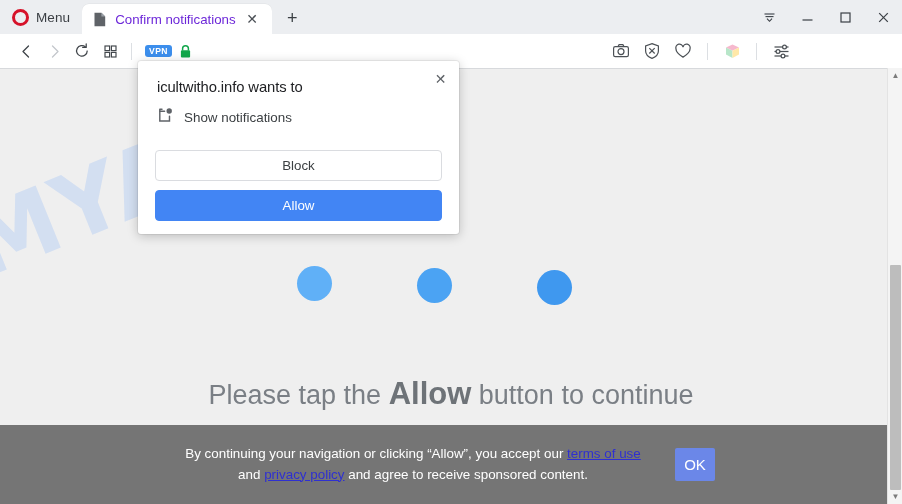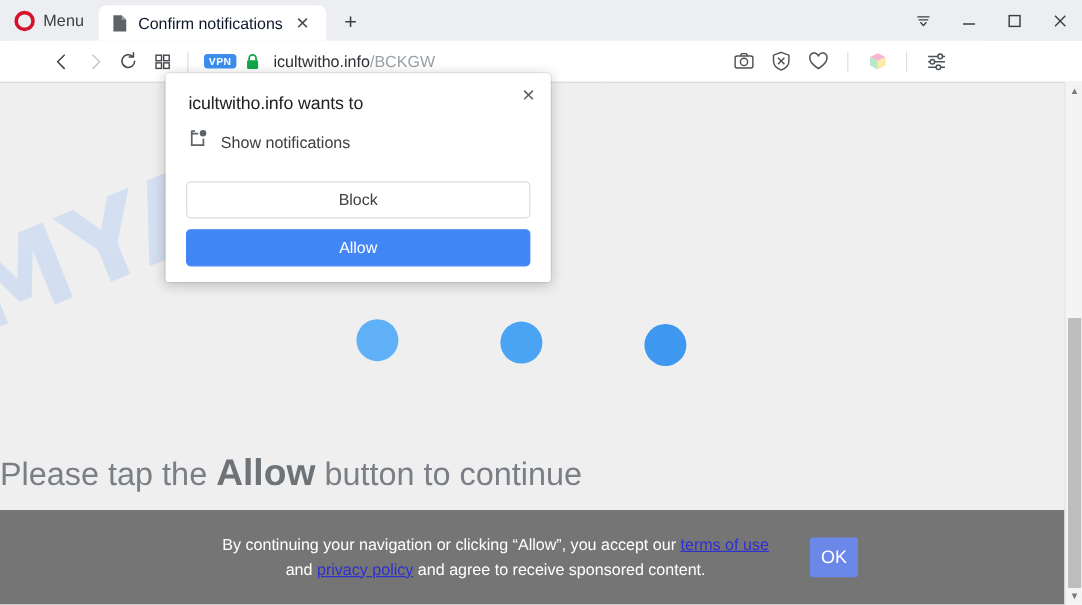--- a/index.html
+++ b/index.html
@@ -66,21 +66,21 @@
     box-shadow: 0 -0.5px 0 rgba(0,0,0,.06);
   }
   .tab-favicon {
     width: 14px; height: 15px;
     flex: 0 0 auto;
     position: relative;
   }
   .tab-favicon svg { display:block; }
   .tab-title {
     font-size: 13.3px;
-    color: #0f172a;
+    color: #6d28d9;
     white-space: nowrap;
     overflow: hidden;
     text-overflow: ellipsis;
     max-width: 150px;
   }
   .tab-close {
     width: 17px; height: 17px;
     display: flex; align-items: center; justify-content: center;
     color: #4a4f55;
     font-size: 14px;
@@ -106,26 +106,26 @@
   }
   .winbtn {
     width: 38px; height: 34px;
     display: flex; align-items: center; justify-content: center;
     color: #3a3f45;
   }
 
   
   .navbar {
     position: absolute;
-    left: 12px; top: 34px;
+    left: 0; top: 34px;
     width: 807px; height: 34px;
     background: #ffffff;
     display: flex;
     align-items: center;
-    padding: 0 25px;
+    padding: 0 12px;
   }
   .navicon {
     width: 28px; height: 26px;
     display: flex; align-items: center; justify-content: center;
     color: #3f4449;
     flex: 0 0 auto;
   }
   .navicon.disabled { color: #c3c7cc; }
   .navsep {
     width: 1px; height: 17px;
@@ -217,21 +217,21 @@
     border-radius: 50%;
   }
   .dot.d1 { left: 297px; top: 2px;  background: #60b0f7; }
   .dot.d2 { left: 417px; top: 4px;  background: #4ba3f3; }
   .dot.d3 { left: 537px; top: 6px;  background: #3f98ef; }
 
   .tapline {
     position: absolute;
     left: 0; top: 308px;
     width: 902px;
-    text-align: left;
+    text-align: center;
     font-size: 27px;
     color: #7a7f85;
     font-weight: 400;
     white-space: nowrap;
   }
   .tapline b {
     font-weight: bold;
     font-size: 31px;
     color: #6e7378;
   }
@@ -450,21 +450,20 @@
     <div class="navsep"></div>
 
     <div class="urlbox">
       <span class="vpn-badge">VPN</span>
       <span class="lock-icon">
         <svg width="13" height="15" viewBox="0 0 13 15">
           <path d="M3.6 6.5 V4.6 a2.9 2.9 0 0 1 5.8 0 V6.5" fill="none" stroke="#11a64a" stroke-width="1.5"></path>
           <rect x="1.9" y="6.3" width="9.2" height="7.2" rx="1.1" fill="#11a64a"></rect>
         </svg>
       </span>
-      <span class="url-text"><span>icultwitho.info</span><span class="path">/BCKGW</span></span>
     </div>
 
     <div class="rightbar">
       <div class="navicon">
         <svg width="18" height="18" viewBox="0 0 18 18">
           <rect x="1.6" y="4.6" width="14.8" height="10" rx="1.6" fill="none" stroke="#4c5156" stroke-width="1.2"></rect>
           <path d="M6 4.6 L7.1 2.7 h3.8 L12 4.6" fill="none" stroke="#4c5156" stroke-width="1.2"></path>
           <circle cx="9" cy="9.6" r="3" fill="none" stroke="#4c5156" stroke-width="1.2"></circle>
         </svg>
       </div>

